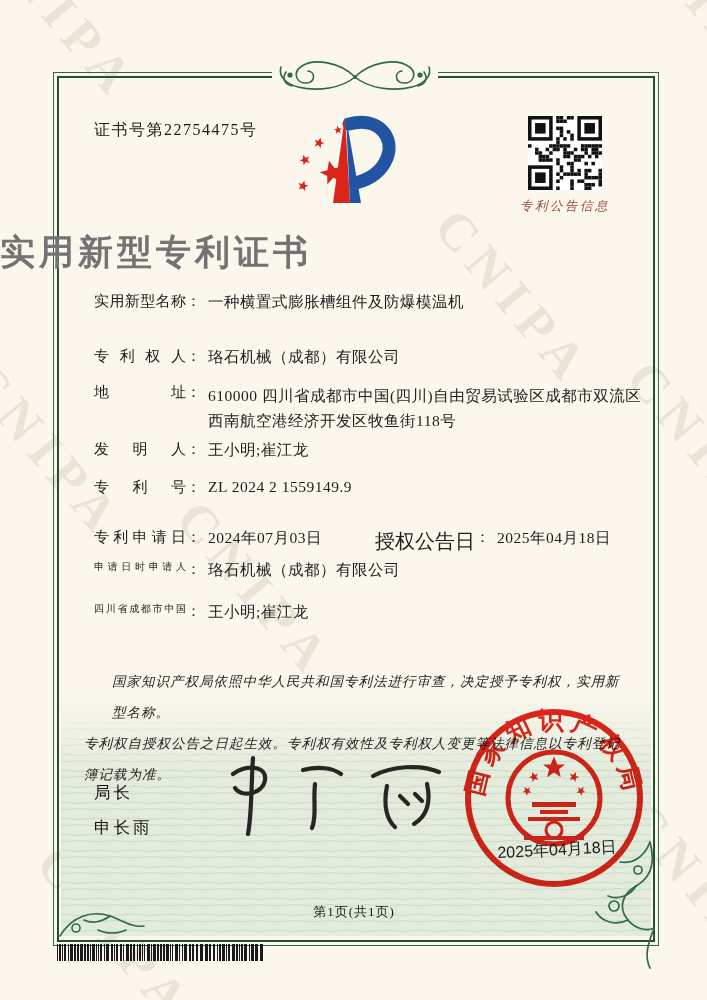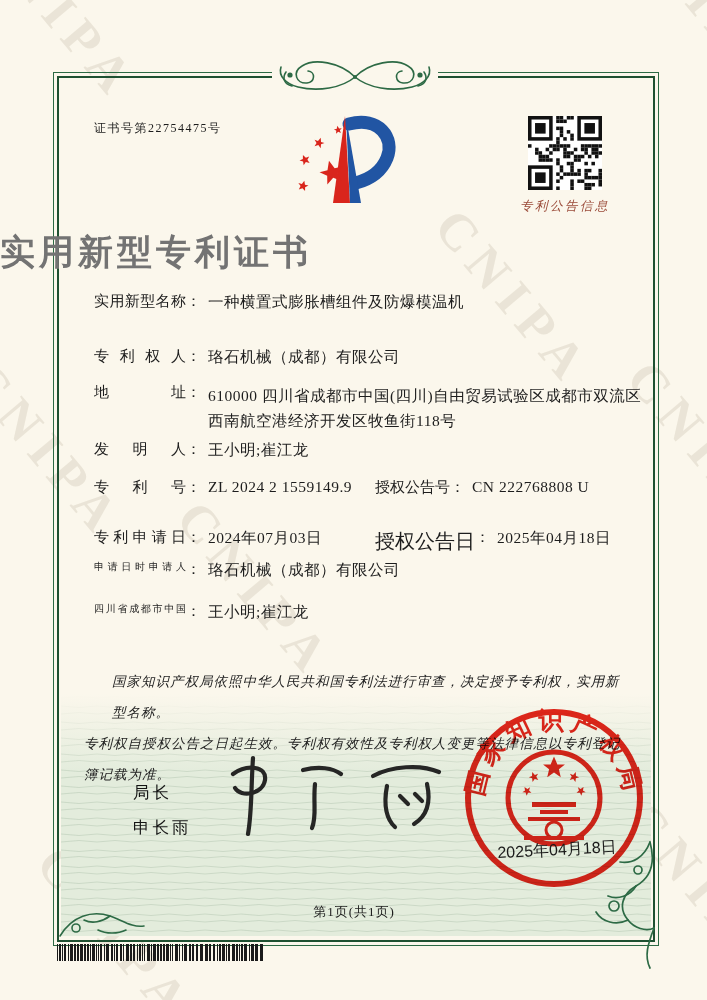--- a/index.html
+++ b/index.html
@@ -14,42 +14,42 @@
   .wm5{left:150px;top:560px;}   .wm6{left:600px;top:420px;}
   .wm7{left:10px;top:905px;}    .wm8{left:598px;top:860px;}
   
   .frame{position:absolute;left:57px;top:76px;width:594px;height:862px;border:2.5px solid #1f5132;z-index:2;}
   .frame::before{content:'';position:absolute;inset:-6px;border:1px solid #2c6a44;}
   
   .green-zone{position:absolute;left:61px;top:694px;width:590px;height:242px;background:#e3ecdc;z-index:2;}
   .zone-fade{position:absolute;left:0;top:0;width:100%;height:80px;
              background:linear-gradient(#fbf7ec,rgba(251,247,236,0));}
   
-  .certno{position:absolute;left:94px;top:120px;font-size:12px;letter-spacing:1.5px;z-index:3;}
+  .certno{position:absolute;left:94px;top:120px;font-size:16px;letter-spacing:1.5px;z-index:3;}
   .title{position:absolute;left:0;top:206px;width:100%;font-size:35px;
          font-weight:bold;letter-spacing:4px;z-index:3;color:#737373;}
   .qr-wrap{position:absolute;left:505px;top:116px;width:120px;text-align:center;z-index:3;}
   .qr-wrap svg{display:block;margin:0 auto;background:#fff;}
   .qr-caption{margin-top:8px;font-size:12.5px;letter-spacing:2.5px;color:#9a4a38;font-style:italic;}
   .logo{position:absolute;left:283px;top:104px;z-index:3;}
   .fields{position:absolute;left:94px;top:288px;width:562px;z-index:3;}
   .row{position:absolute;left:0;font-size:15.5px;white-space:nowrap;text-decoration:underline;}
   .lbl{display:inline-block;width:92px;text-align:justify;text-align-last:justify;font-size:15px;vertical-align:top;}
   .lbl.sm{font-size:10px;}
   .colon{display:inline-block;vertical-align:top;font-size:15px;}
   .val{display:inline-block;margin-left:7px;letter-spacing:0.5px;vertical-align:top;}
   .val.wrap{white-space:normal;width:436px;line-height:25px;}
   .rcol{position:absolute;left:281px;top:0;white-space:nowrap;}
   .r-name{top:4px;} .r-patentee{top:59px;} .r-address{top:95px;} .r-inventor{top:152px;}
   .r-patno{top:190px;} .r-dates{top:240px;} .r-origapp{top:272px;} .r-originv{top:314px;}
   .declaration{position:absolute;left:84px;top:666px;width:548px;z-index:3;font-size:13.5px;
                line-height:31px;font-style:italic;letter-spacing:1px;color:#222;}
   .decl-l1{padding-left:28px;}
   .director{position:absolute;left:94px;top:782px;z-index:4;font-family:"Liberation Sans","DejaVu Sans",sans-serif;
-            font-size:16.5px;letter-spacing:3px;color:#141414;margin-left:39px;}
+            font-size:16.5px;letter-spacing:3px;color:#141414;}
   .director div{margin-bottom:13px;}
   .signature{position:absolute;left:195px;top:746px;z-index:4;}
   .seal{position:absolute;left:462px;top:706px;z-index:4;mix-blend-mode:multiply;opacity:.95;}
   .seal-date{position:absolute;left:474px;top:840px;width:166px;text-align:center;z-index:5;
              font-family:"Liberation Sans","DejaVu Sans",sans-serif;font-size:16px;color:#1b1b1b;
              transform:rotate(-3deg);}
   .footer-page{position:absolute;left:57px;top:903px;width:594px;text-align:center;z-index:4;
                font-size:13px;letter-spacing:1px;}
   .barcode{position:absolute;left:57px;top:944px;z-index:3;}
   .ornament{position:absolute;z-index:4;}
@@ -298,23 +298,20 @@
       <span class="lbl">专利权人</span><span class="colon">：</span><span class="val">珞石机械（成都）有限公司</span>
     </div>
     <div class="row r-address">
       <span class="lbl">地址</span><span class="colon">：</span><span class="val wrap">610000 四川省成都市中国(四川)自由贸易试验区成都市双流区西南航空港经济开发区牧鱼街118号</span>
     </div>
     <div class="row r-inventor">
       <span class="lbl">发明人</span><span class="colon">：</span><span class="val">王小明;崔江龙</span>
     </div>
     <div class="row r-patno">
       <span class="lbl">专利号</span><span class="colon">：</span><span class="val">ZL 2024 2 1559149.9</span>
-      <span class="rcol">
-        <span style="font-size:15px;">授权公告号</span><span class="colon">：</span><span class="val">CN 222768808 U</span>
-      </span>
     </div>
     <div class="row r-dates">
       <span class="lbl">专利申请日</span><span class="colon">：</span><span class="val">2024年07月03日</span>
       <span class="rcol">
         <span style="font-size:20px;">授权公告日</span><span class="colon">：</span><span class="val">2025年04月18日</span>
       </span>
     </div>
     <div class="row r-origapp">
       <span class="lbl sm">申请日时申请人</span><span class="colon">：</span><span class="val">珞石机械（成都）有限公司</span>
     </div>

